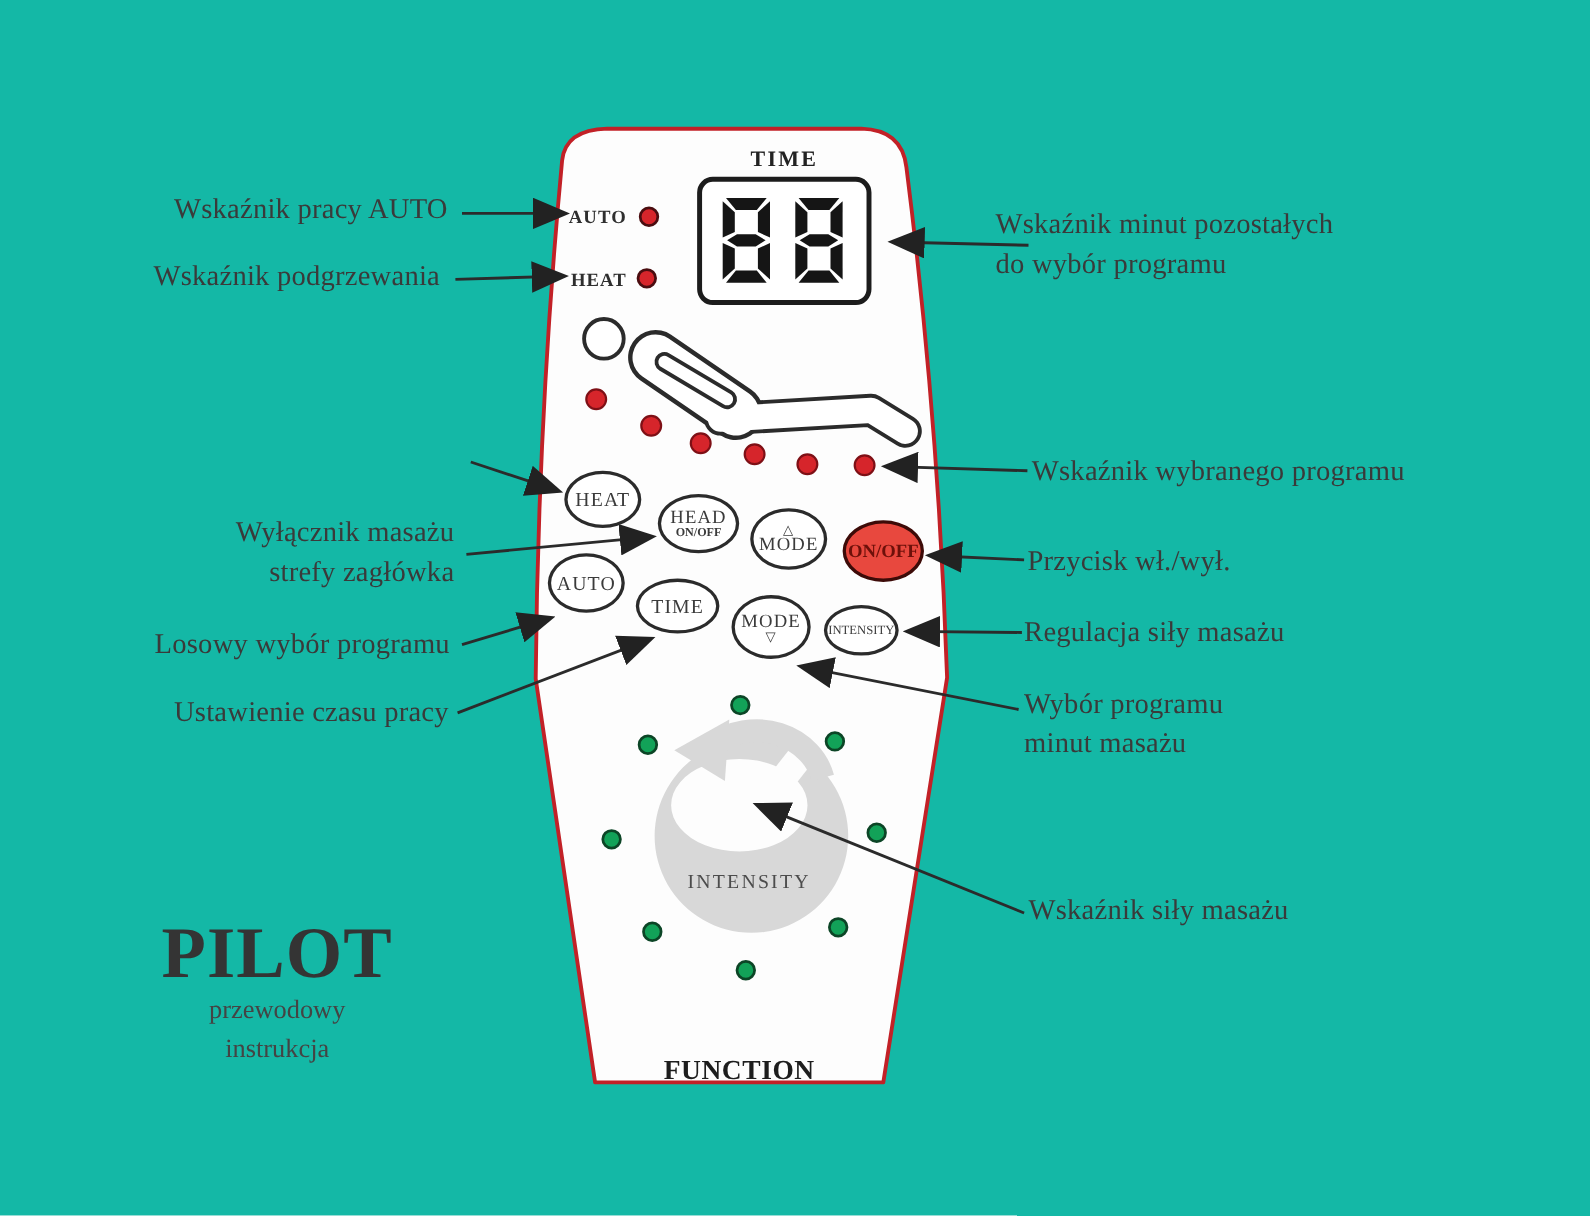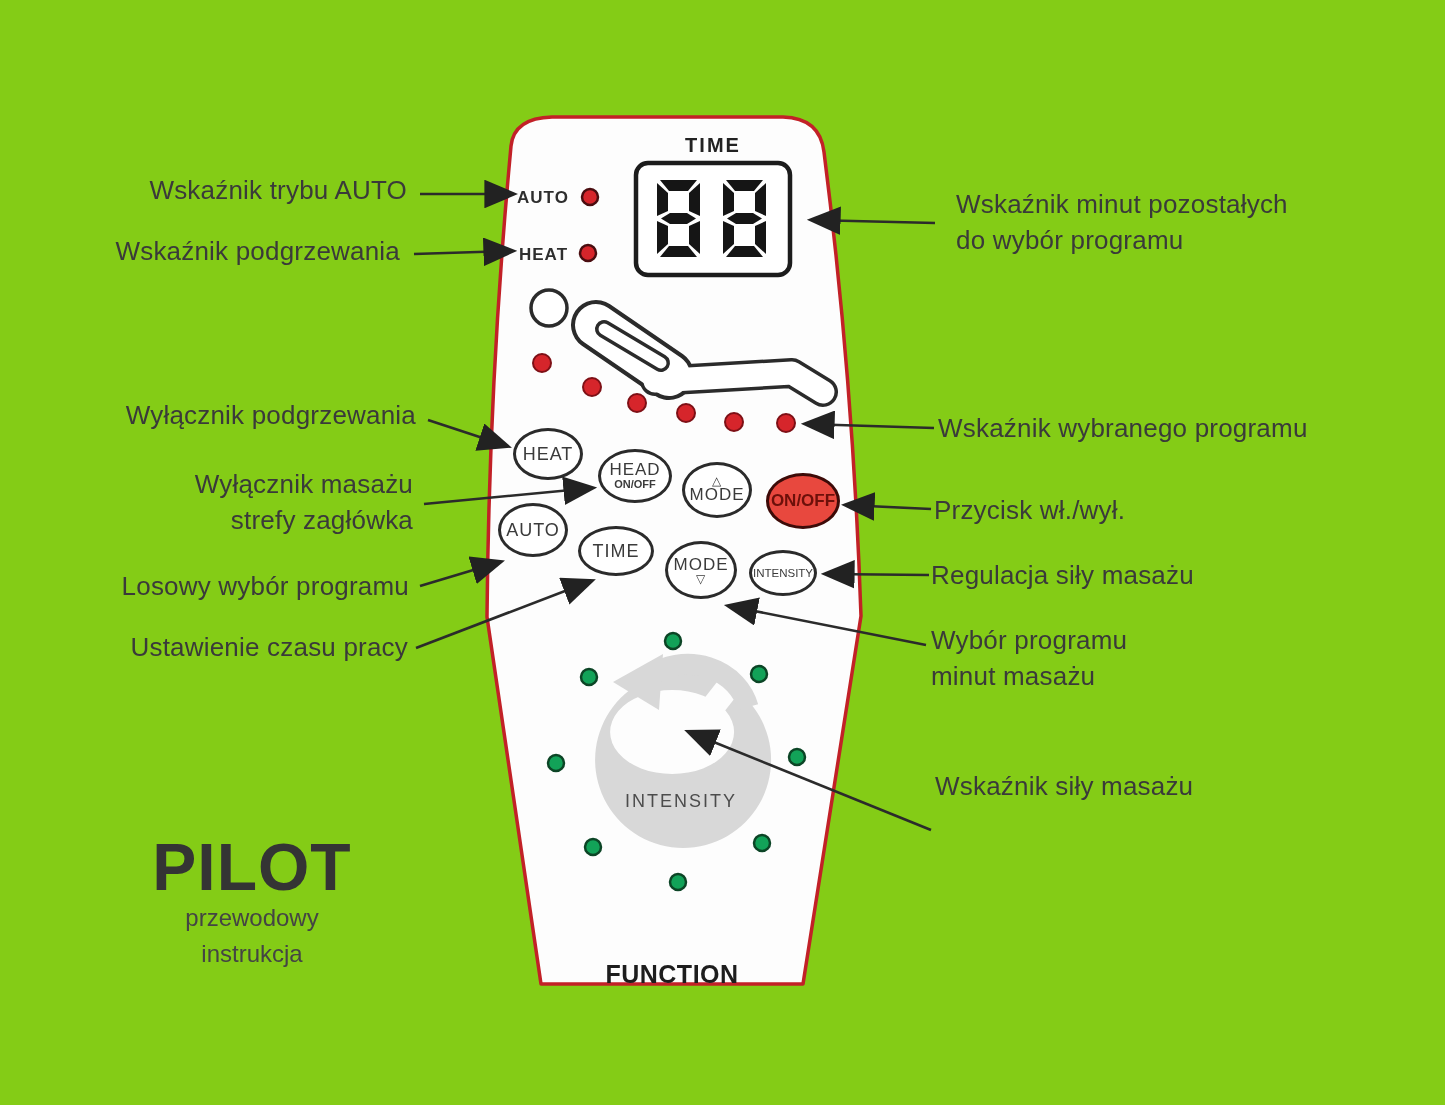--- a/index.html
+++ b/index.html
@@ -1,18 +1,18 @@
 <!DOCTYPE html>
 <html><head>
 <meta charset="utf-8">
 <style>
   html,body{margin:0;padding:0;background:#fcfcfc;}
   .stage{
     position:relative;width:1445px;height:1105px;overflow:hidden;
-    background:#84cc16;font-family:Liberation Sans, sans-serif;
+    background:#14b8a6;font-family:Liberation Serif, serif;
   }
   .gfx{position:absolute;left:0;top:0;width:1445px;height:1105px;}
   .lab{
     position:absolute;font-size:26px;line-height:32px;color:#3a3a3a;
     white-space:nowrap;letter-spacing:0.2px;
   }
   .lab.right-al{text-align:right;}
   .lab.two{line-height:36px;}
   .btn{
     position:absolute;border:3px solid #2b2b2b;border-radius:50%;
@@ -165,42 +165,41 @@
     <span>MODE</span>
     <span class="tri">▽</span>
   </div>
   <div class="btn" style="left:749px;top:550px;width:68px;height:46px;font-size:11.5px;letter-spacing:0;">
     <span>INTENSITY</span>
   </div>
 
   <div class="intensity-cap">INTENSITY</div>
   <div class="function-cap">FUNCTION</div>
 
-  <div class="lab right-al" style="right:1038px;top:174px;">Wskaźnik trybu AUTO</div>
+  <div class="lab right-al" style="right:1038px;top:174px;">Wskaźnik pracy AUTO</div>
   <div class="lab right-al" style="right:1045px;top:235px;">Wskaźnik podgrzewania</div>
-  <div class="lab right-al" style="right:1029px;top:399px;">Wyłącznik podgrzewania</div>
   <div class="lab right-al two" style="right:1032px;top:466px;">
     <div>Wyłącznik masażu</div>
     <div>strefy zagłówka</div>
   </div>
   <div class="lab right-al" style="right:1036px;top:570px;">Losowy wybór programu</div>
   <div class="lab right-al" style="right:1037px;top:631px;">Ustawienie czasu pracy</div>
 
-  <div class="lab two" style="left:956px;top:186px;">
+  <div class="lab two" style="left:905px;top:186px;">
     <div>Wskaźnik minut pozostałych</div>
     <div>do wybór programu</div>
   </div>
   <div class="lab" style="left:938px;top:412px;">Wskaźnik wybranego programu</div>
   <div class="lab" style="left:934px;top:494px;">Przycisk wł./wył.</div>
   <div class="lab" style="left:931px;top:559px;">Regulacja siły masażu</div>
   <div class="lab two" style="left:931px;top:622px;">
     <div>Wybór programu</div>
     <div>minut masażu</div>
   </div>
-  <div class="lab" style="left:935px;top:770px;">Wskaźnik siły masażu</div>
+  <div class="lab" style="left:935px;top:811px;">Wskaźnik siły masażu</div>
 
   <div class="title">
     <div class="big">PILOT</div>
     <div class="sub">przewodowy</div>
     <div class="sub">instrukcja</div>
   </div>
 
 </div>
 
 </body></html>

